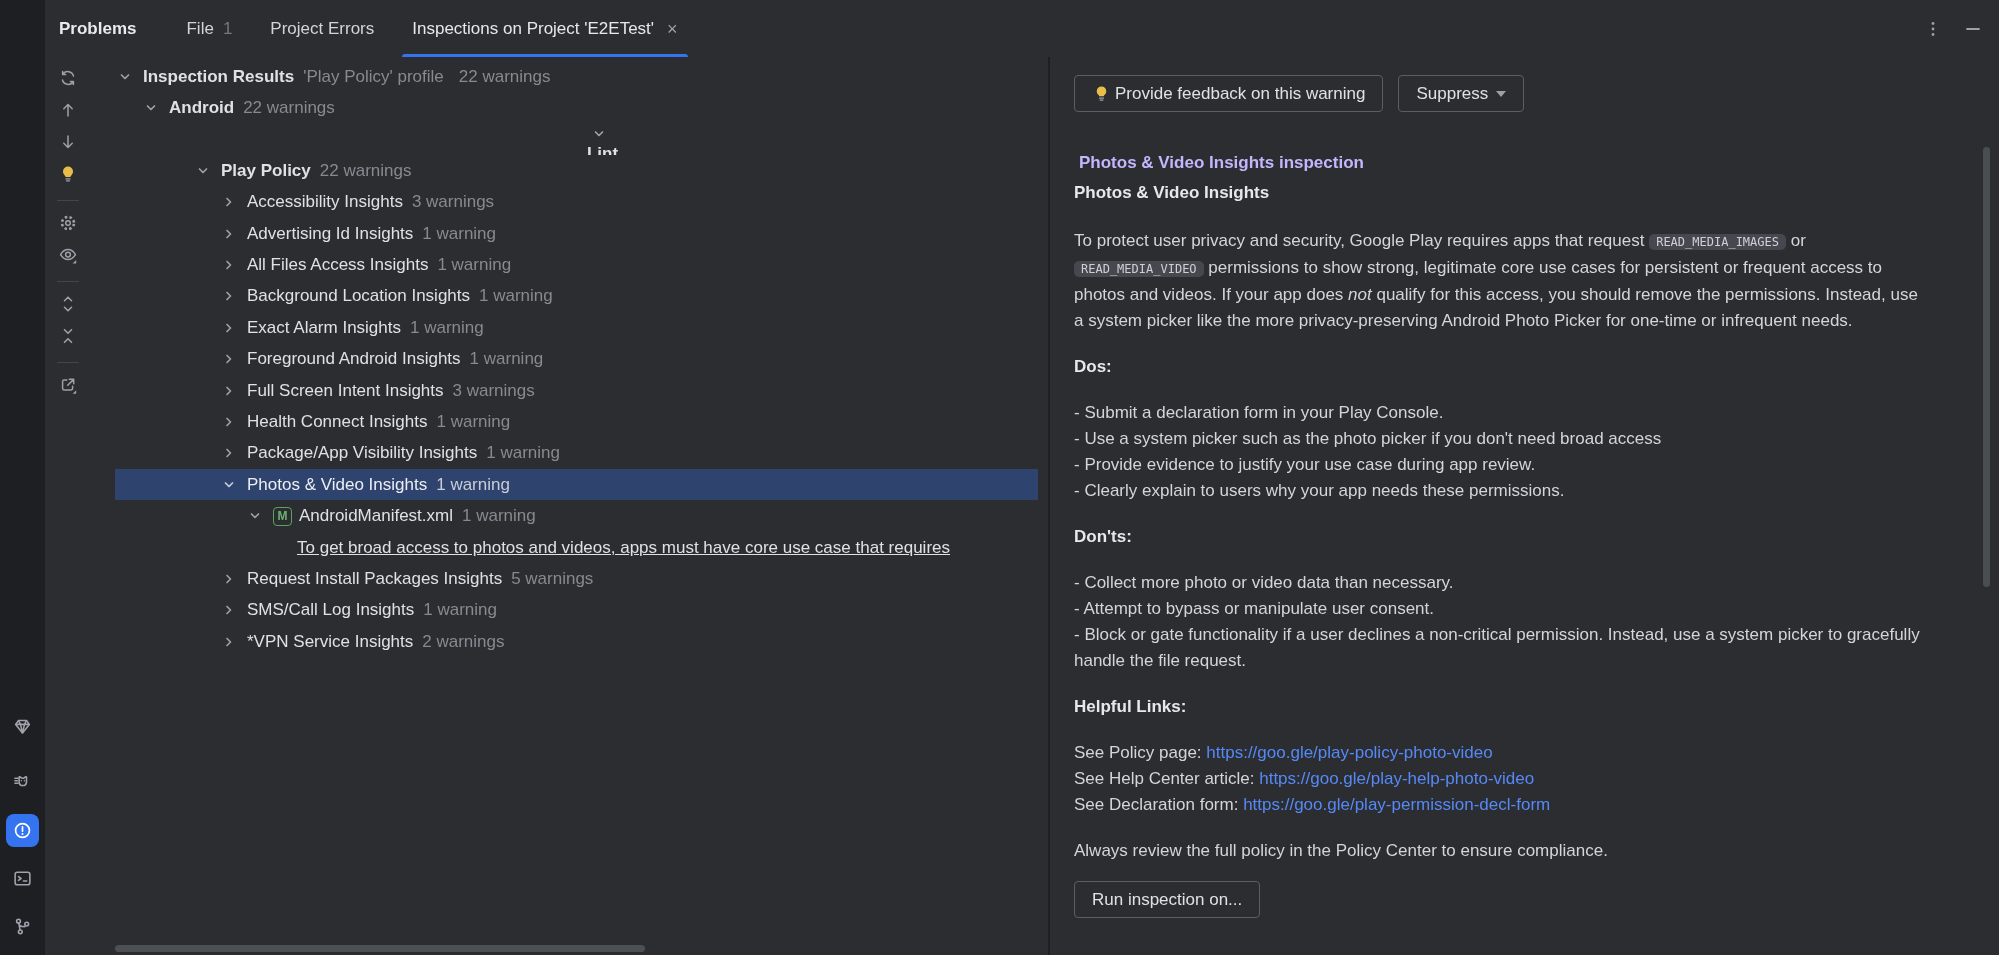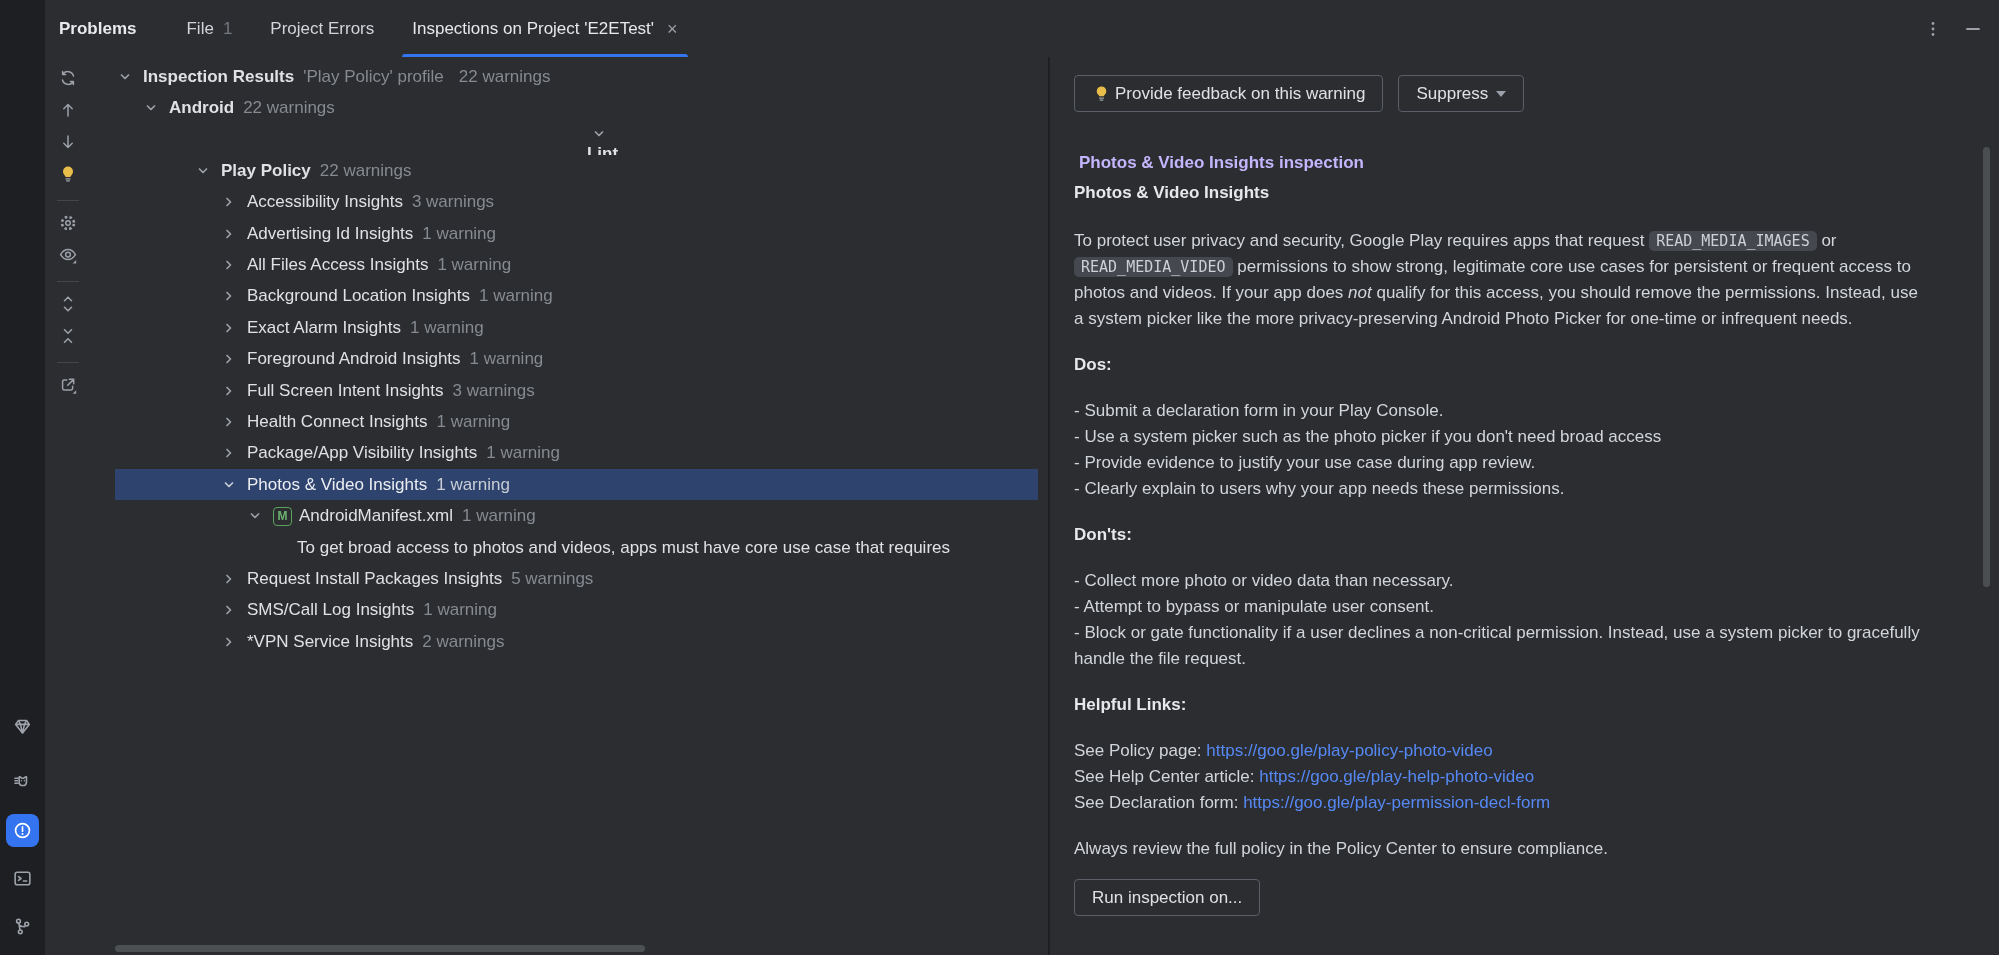--- a/index.html
+++ b/index.html
@@ -38,21 +38,21 @@
   .tool-btn svg{width:20px;height:20px;}
   .tool-sep{width:22px;height:1px;background:#43454a;margin:8px 0;}
   
   .tree{position:absolute;left:45px;top:57px;width:958px;bottom:0;overflow:hidden;}
   .rows{padding:4px 10px 0 25px;}
   .row{height:31.4px;display:flex;align-items:center;white-space:nowrap;overflow:hidden;}
   .row.sel{background:#2e436e;}
   .chev{width:20px;height:20px;flex:none;color:#9da0a8;margin-right:8px;}
   .chev.right{transform:rotate(-90deg);}
   .lvl1{padding-left:26px;}.lvl2{padding-left:52px;flex-direction:column;}.lvl3{padding-left:78px;}
-  .lvl4{padding-left:104px;}.lvl5{padding-left:130px;}.msg{padding-left:182px;}
+  .lvl4{padding-left:104px;}.lvl5{padding-left:130px;}.msg{padding-left:182px;text-decoration:underline;}
   .b .label{font-weight:bold;}
   .label{color:#dfe1e5;}
   .suffix{color:#868a91;margin-left:9px;}
   .count{color:#868a91;margin-left:9px;}
   .gapw{margin-left:15px;}
   .sel .label{color:#eceef2;}
   .sel .count{color:#c8cdd6;}
   .sel .chev{color:#c8cdd6;}
   .m-ic{width:19px;height:19px;flex:none;border:1.5px solid #5ba25f;border-radius:4px;color:#6cb370;
         font-weight:bold;font-size:12px;display:flex;align-items:center;justify-content:center;margin-right:7px;box-sizing:border-box;}
@@ -63,21 +63,21 @@
   .detail{position:absolute;left:1005px;right:0;top:57px;bottom:0;padding:18px 70px 0 24px;box-sizing:border-box;
           color:#d2d5da;line-height:26px;overflow:hidden;}
   .actions{display:flex;gap:15px;margin-bottom:36px;}
   .btn{height:37px;border:1px solid #5a5e66;border-radius:4px;background:transparent;color:#dfe1e5;
        font-size:17px;font-family:inherit;display:inline-flex;align-items:center;gap:4px;padding:0 17px;}
   .btn svg{width:19px;height:19px;}
   .caret{width:0;height:0;border-left:5px solid transparent;border-right:5px solid transparent;border-top:6px solid #9da0a8;margin-left:4px;}
   .h1{font-weight:bold;color:#c4b5fd;line-height:30px;padding-left:5px;}
   .h2{font-weight:bold;color:#e6e8ec;line-height:30px;}
   .intro{margin-top:20px;max-width:900px;}
-  .chip{background:#45484e;border-radius:5px;padding:1px 7px;font-family:"DejaVu Sans Mono",monospace;font-size:15px;color:#ced0d6;}
+  .chip{background:#45484e;border-radius:5px;padding:1px 7px;font-family:"DejaVu Sans Mono",monospace;font-size:12px;color:#ced0d6;}
   .sect-h{font-weight:bold;color:#e6e8ec;margin-top:20px;}
   .list{margin-top:20px;max-width:920px;}
   .links{margin-top:20px;}
   .links a{color:#5689f5;text-decoration:none;}
   .footer-line{margin-top:20px;}
   .run-btn{margin-top:17px;}
   .vscroll{position:absolute;right:9px;top:90px;width:7px;height:440px;border-radius:4px;background:#5a5c5e;opacity:.7;}
 </style>
 </head>
 <body>

